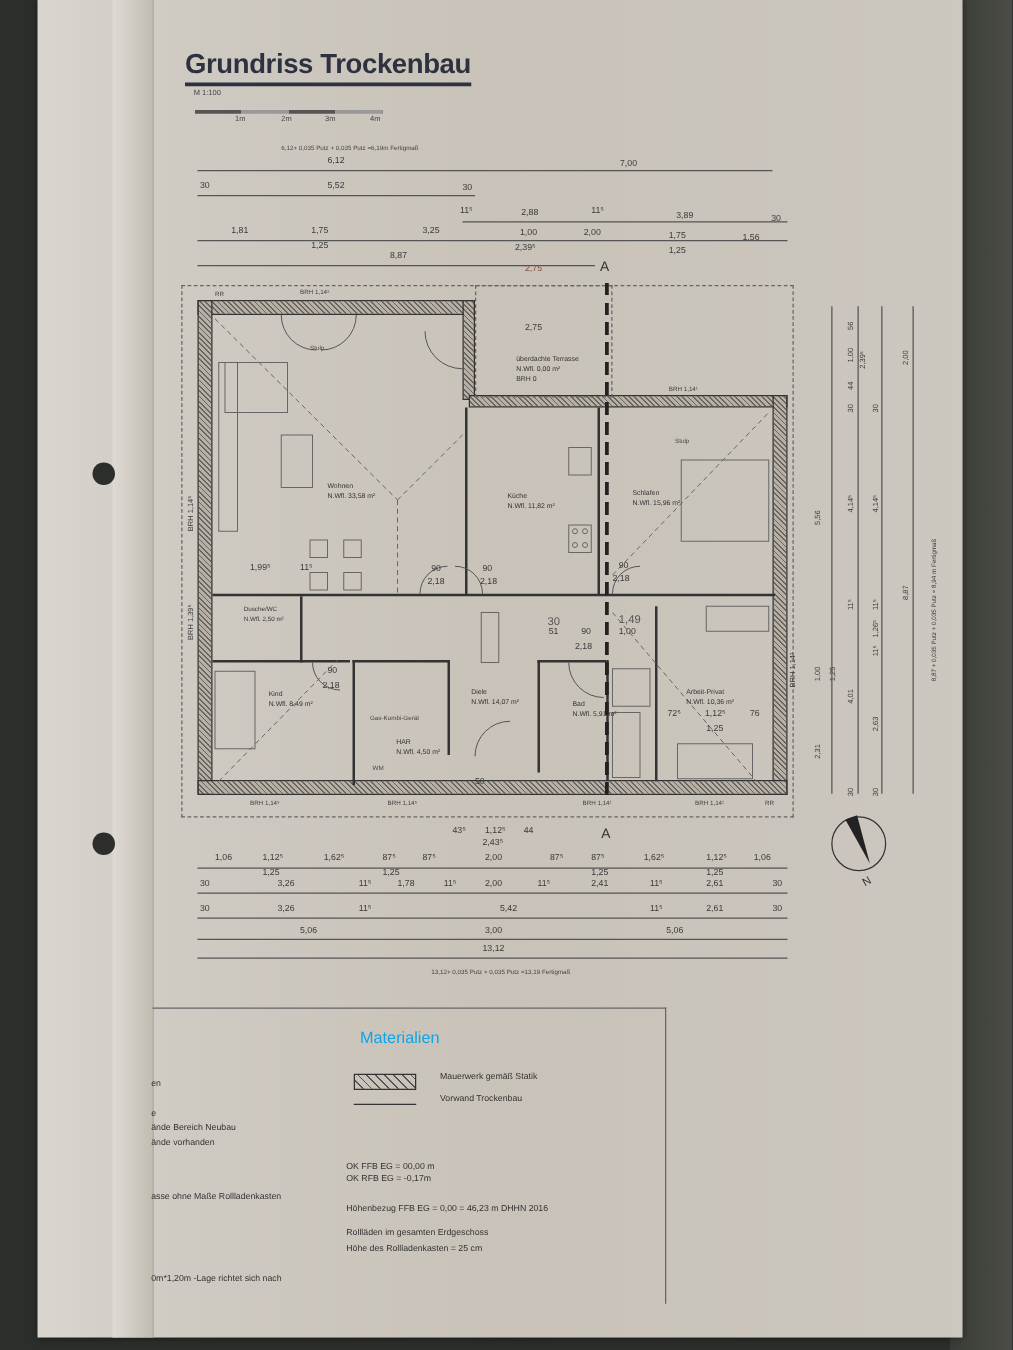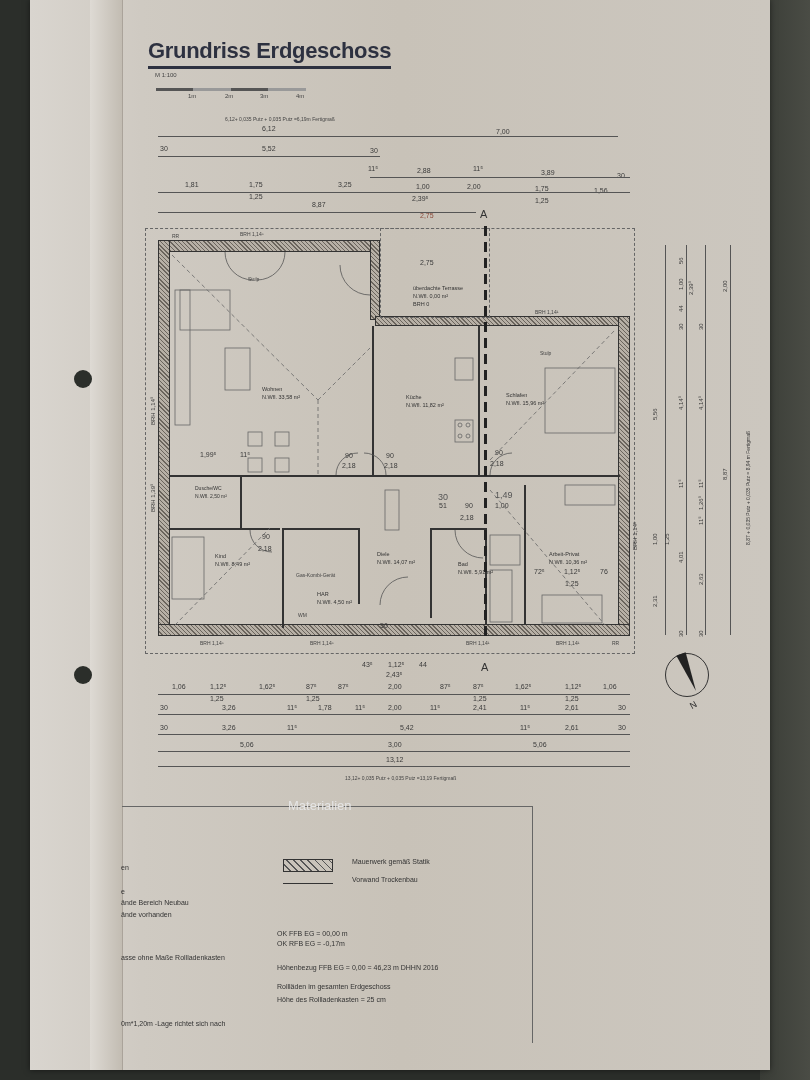--- a/index.html
+++ b/index.html
@@ -15,39 +15,39 @@
   .dim{position:absolute;font-size:7px;color:#3a3a3a;white-space:nowrap;}
   .dimline{position:absolute;height:1px;background:#555;}
   .vdimline{position:absolute;width:1px;background:#555;}
   .small{font-size:5px;color:#444;}
   .vtext{position:absolute;font-size:6px;color:#3a3a3a;transform:rotate(-90deg);transform-origin:left top;white-space:nowrap;}
   .wall{position:absolute;background:repeating-linear-gradient(45deg,#b7b0a6 0 2px,#6b655d 2px 3px);border:1px solid #333;box-sizing:border-box;}
   .thin{position:absolute;background:#333;}
   .room-label{position:absolute;font-size:5.5px;color:#333;line-height:8px;}
   .dash{position:absolute;border:1px dashed #666;box-sizing:border-box;}
   .legend-box{position:absolute;left:122px;top:806px;width:410px;height:236px;border-top:1px solid #666;border-right:1px solid #666;}
-  .legend-title{position:absolute;left:288px;top:798px;font-size:13px;color:#e5e5e5;}
+  .legend-title{position:absolute;left:288px;top:822px;font-size:13px;color:#0ea5e9;}
   .legend-hatch{position:absolute;left:283px;top:859px;width:50px;height:13px;border:1px solid #333;background:repeating-linear-gradient(45deg,#c9c3ba 0 4px,#555 4px 5px);box-sizing:border-box;}
   .legend-line{position:absolute;left:283px;top:883px;width:50px;height:1px;background:#333;}
   .lt{position:absolute;font-size:7px;color:#333;white-space:nowrap;}
   .north{position:absolute;left:665px;top:653px;width:42px;height:42px;border:1px solid #333;border-radius:50%;}
   .north-needle{position:absolute;left:676px;top:654px;width:0;height:0;border-left:5px solid transparent;border-right:5px solid transparent;border-top:40px solid #222;transform:rotate(-22deg);transform-origin:top center;}
   .north-n{position:absolute;left:690px;top:700px;font-size:9px;color:#333;transform:rotate(-30deg);}
   .sect{position:absolute;font-size:11px;color:#333;}
 </style>
 </head>
 <body>
 
 <div class="bg-right"></div>
 <div class="sheet"></div>
 <div class="fold"></div>
 <div class="hole" style="top:370px"></div>
 <div class="hole" style="top:666px"></div>
 
-<div class="title">Grundriss Erdgeschoss</div>
+<div class="title">Grundriss Trockenbau</div>
 <div class="scale-lbl">M 1:100</div>
 <div class="scalebar"></div>
 <div class="scale-tick" style="left:188px">1m</div>
 <div class="scale-tick" style="left:225px">2m</div>
 <div class="scale-tick" style="left:260px">3m</div>
 <div class="scale-tick" style="left:296px">4m</div>
 
 <div class="dim small" style="left:225px;top:116px">6,12+ 0,035 Putz + 0,035 Putz =6,19m Fertigmaß</div>
 <div class="dim" style="left:262px;top:125px">6,12</div>
 <div class="dim" style="left:496px;top:128px">7,00</div>

